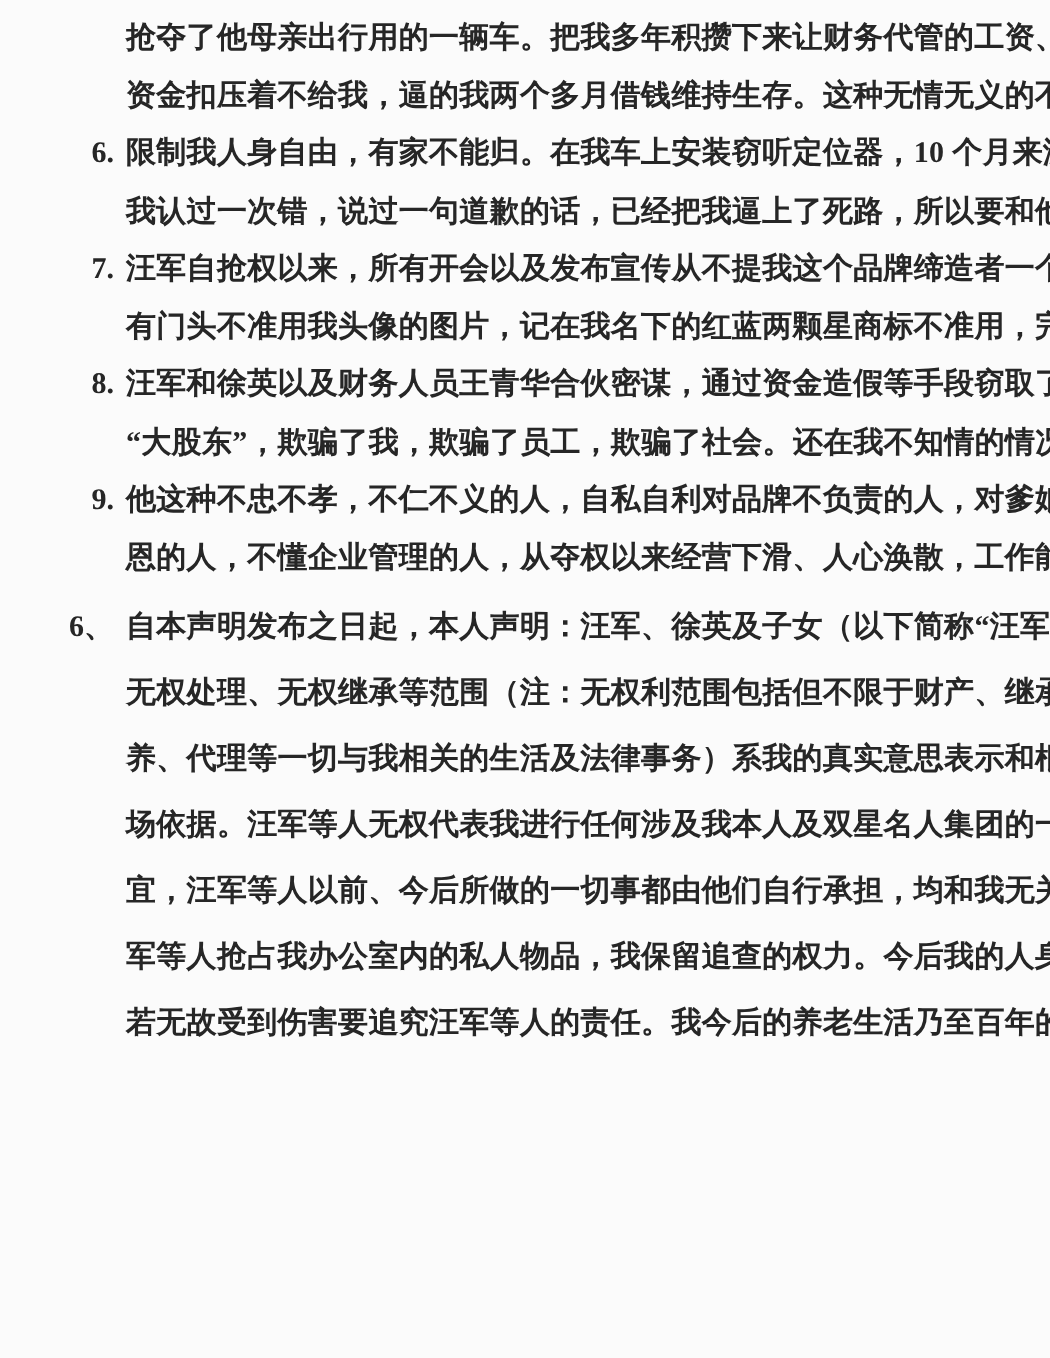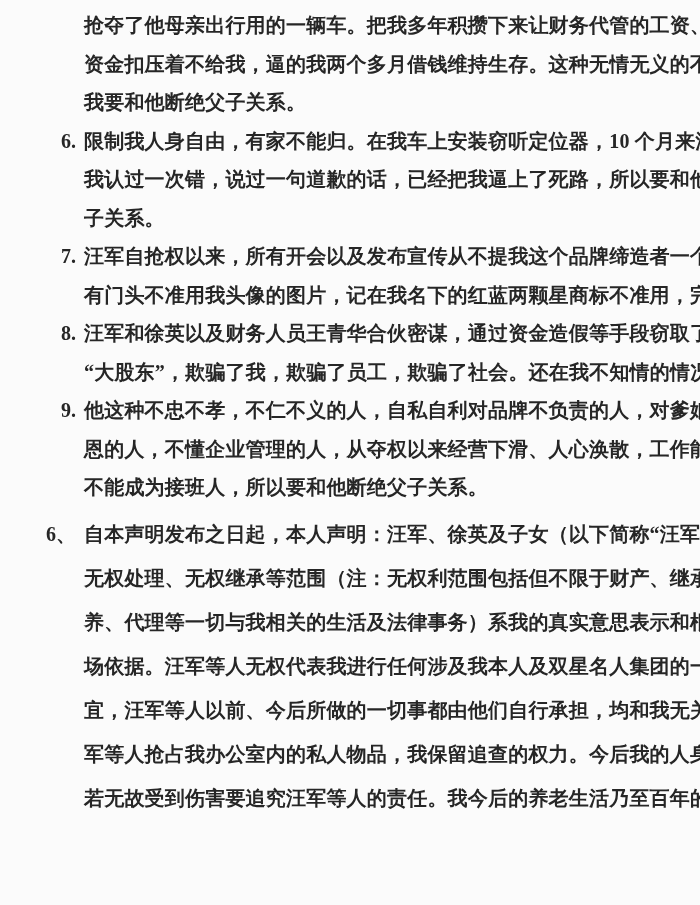--- a/index.html
+++ b/index.html
@@ -54,47 +54,44 @@
 </style>
 </head>
 <body>
 
 <div class="page">
   <div class="content">
 
     <div class="para">
       <div class="line">抢夺了他母亲出行用的一辆车。把我多年积攒下来让财务代管的工资、存款等</div>
       <div class="line">资金扣压着不给我，逼的我两个多月借钱维持生存。这种无情无义的不孝之子，</div>
-      <div class="line">我要和他断绝父子关系。</div>
     </div>
 
     <div class="para">
       <span class="num">6.</span>
       <div class="line">限制我人身自由，有家不能归。在我车上安装窃听定位器，10 个月来没有给</div>
       <div class="line">我认过一次错，说过一句道歉的话，已经把我逼上了死路，所以要和他断绝父</div>
-      <div class="line">子关系。</div>
     </div>
 
     <div class="para">
       <span class="num">7.</span>
       <div class="line">汪军自抢权以来，所有开会以及发布宣传从不提我这个品牌缔造者一个字，所</div>
       <div class="line">有门头不准用我头像的图片，记在我名下的红蓝两颗星商标不准用，完全彻底</div>
     </div>
 
     <div class="para">
       <span class="num">8.</span>
       <div class="line">汪军和徐英以及财务人员王青华合伙密谋，通过资金造假等手段窃取了所谓的</div>
       <div class="line">“大股东”，欺骗了我，欺骗了员工，欺骗了社会。还在我不知情的情况下，</div>
     </div>
 
     <div class="para">
       <span class="num">9.</span>
       <div class="line">他这种不忠不孝，不仁不义的人，自私自利对品牌不负责的人，对爹娘不知感</div>
       <div class="line">恩的人，不懂企业管理的人，从夺权以来经营下滑、人心涣散，工作能力差，</div>
-      <div class="line">不能成为接班人，所以要和他断绝父子关系。</div>
     </div>
 
     <div class="para para-10">
       <span class="num">6、</span>
       <div class="line">自本声明发布之日起，本人声明：汪军、徐英及子女（以下简称“汪军等人）</div>
       <div class="line">无权处理、无权继承等范围（注：无权利范围包括但不限于财产、继承、赡</div>
       <div class="line">养、代理等一切与我相关的生活及法律事务）系我的真实意思表示和根本立</div>
       <div class="line">场依据。汪军等人无权代表我进行任何涉及我本人及双星名人集团的一切事</div>
       <div class="line">宜，汪军等人以前、今后所做的一切事都由他们自行承担，均和我无关。汪</div>
       <div class="line">军等人抢占我办公室内的私人物品，我保留追查的权力。今后我的人身安全</div>

